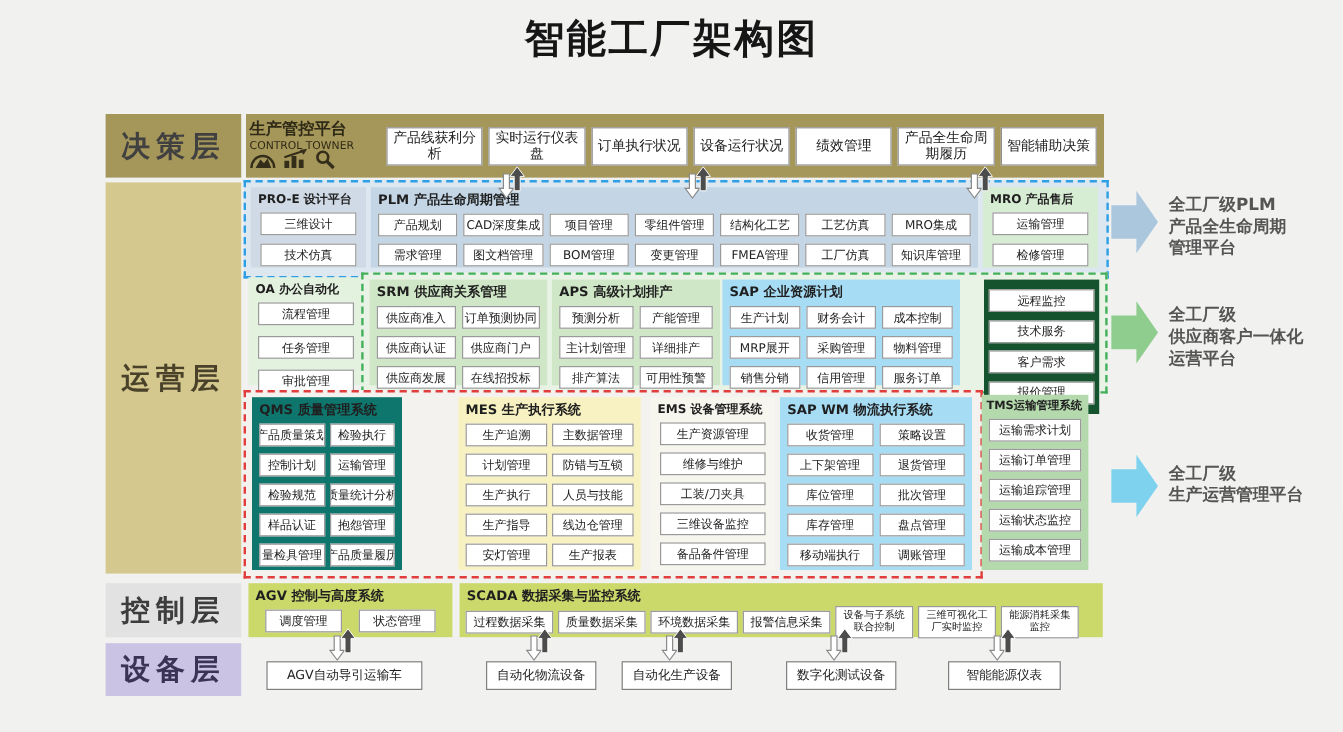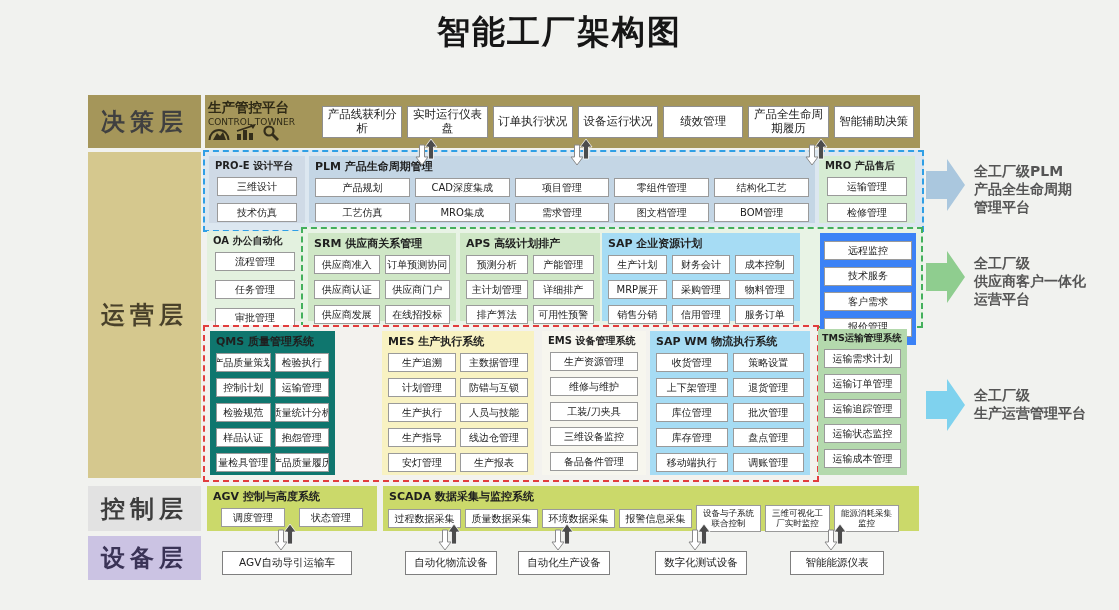--- a/index.html
+++ b/index.html
@@ -17,21 +17,21 @@
   .d-blue{left:203px;top:150px;width:717px;height:78px;border:2px dashed #2f9fe5;background:#dce7f0;}
   .d-green{left:301px;top:227px;width:618px;height:97px;border:2px dashed #44b05c;background:#e8f3e5;}
   .d-red{left:203px;top:325px;width:612px;height:153px;border:2px dashed #e23d3d;background:#f3f2ee;}
   .sec{position:absolute;}
   .st{font-size:11px;font-weight:bold;color:#1f1f1f;padding:3px 6px 2px;white-space:nowrap;}
   .st.sm{font-size:10px;}
   .col{display:flex;flex-direction:column;gap:7px;padding:2px 8px 4px;}
   .grid{display:grid;gap:6px 5px;padding:2px 6px 6px;}
   .g2{grid-template-columns:1fr 1fr;}
   .g3{grid-template-columns:1fr 1fr 1fr;}
-  .g7{grid-template-columns:repeat(5,1fr);}
+  .g7{grid-template-columns:repeat(7,1fr);}
   .btn{background:#fff;border:1px solid #9a9a9a;height:17px;display:flex;align-items:center;justify-content:center;font-size:10px;color:#222;white-space:nowrap;overflow:hidden;}
   .ctl{position:absolute;top:486px;height:45px;background:#cbd96a;}
   .agv-btns{display:flex;gap:14px;padding:2px 14px;}
   .agv-btns .btn{width:66px;}
   .scada-btns{display:flex;gap:4px;padding:1px 5px;align-items:center;}
   .sc1{width:71px;}
   .sc2{width:63px;height:25px;font-size:8.5px;white-space:pre-line;text-align:center;line-height:1.15;}
   .eq{position:absolute;top:551px;height:22px;background:#fff;border:1px solid #7f7f7f;display:flex;align-items:center;justify-content:center;font-size:10.5px;color:#222;white-space:nowrap;}
   .updown{position:absolute;width:26px;height:28px;z-index:5;}
   .ann-ar{position:absolute;width:40px;height:54px;}
@@ -157,21 +157,21 @@
         <div class="btn">财务会计</div>
         <div class="btn">成本控制</div>
         <div class="btn">MRP展开</div>
         <div class="btn">采购管理</div>
         <div class="btn">物料管理</div>
         <div class="btn">销售分销</div>
         <div class="btn">信用管理</div>
         <div class="btn">服务订单</div>
       </div>
     </div>
-    <div class="sec" style="left:517px;top:4px;width:96px;height:112px;background:#3b82f6;display:flex;flex-direction:column;justify-content:space-evenly;padding:2px 4px;box-sizing:border-box;">
+    <div class="sec" style="left:517px;top:4px;width:96px;height:112px;background:#14532d;display:flex;flex-direction:column;justify-content:space-evenly;padding:2px 4px;box-sizing:border-box;">
       <div class="btn">远程监控</div>
       <div class="btn">技术服务</div>
       <div class="btn">客户需求</div>
       <div class="btn">报价管理</div>
     </div>
   </div>
 
   <div class="dash d-red">
     <div class="sec" style="left:5px;top:4px;width:125px;height:144px;background:#0f766e;">
       <div class="st">QMS 质量管理系统</div>

